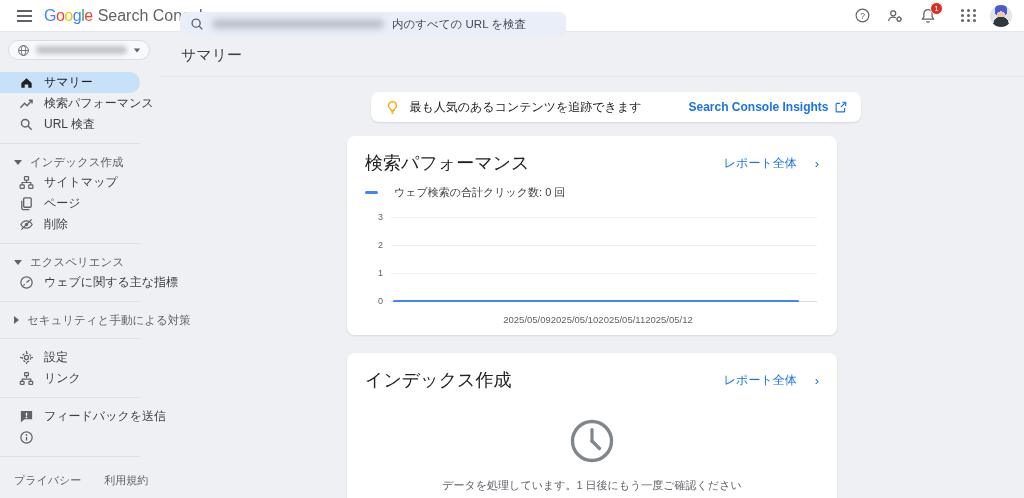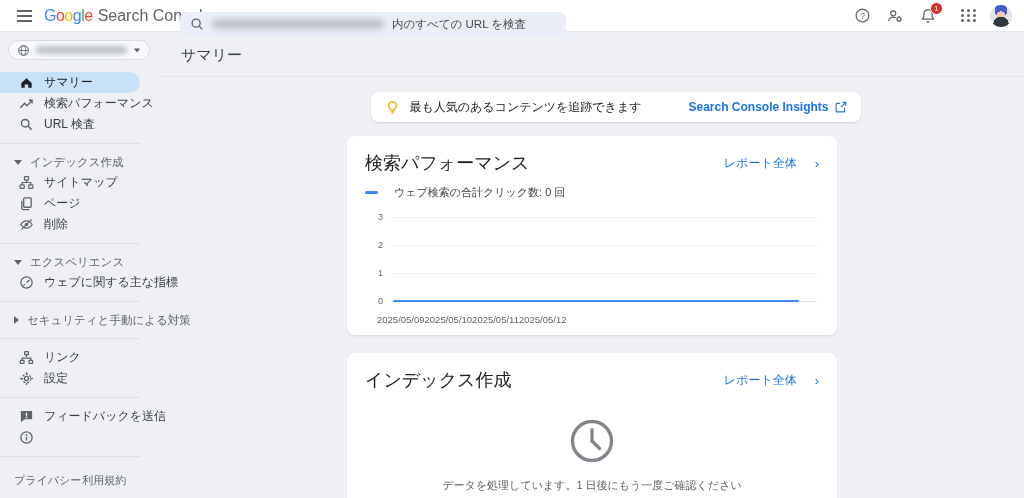--- a/index.html
+++ b/index.html
@@ -61,21 +61,21 @@
   .nav-item .nicon { width:16px; display:flex; justify-content:center; color:#5f6368; flex:0 0 16px;}
   .nav-item.selected .nicon { color:#202124; }
   .nav-section { height:22px; display:flex; align-items:center; gap:8px;
     padding-left:14px; font-size:11.5px; color:#5f6368; cursor:pointer; white-space:nowrap;}
   .tri-down { width:0; height:0; border-left:4px solid transparent;
     border-right:4px solid transparent; border-top:5px solid #5f6368; }
   .tri-right { width:0; height:0; border-top:4px solid transparent;
     border-bottom:4px solid transparent; border-left:5px solid #5f6368; }
   .sdivider { height:1px; background:#dde0e4; margin:8px 20px 8px 0; }
   .side-spacer { flex:1; }
-  .legal { display:flex; gap:1px; font-size:11px; color:#5f6368;
+  .legal { display:flex; gap:23px; font-size:11px; color:#5f6368;
     padding:8px 0 10px 14px; }
   .legal span { cursor:pointer; }
 
   
   .page-head { padding:14px 0 11px 21px; font-size:15px; color:#3c4043; }
   .head-divider { height:1px; background:#e2e4e9; }
   .content { display:flex; flex-direction:column; align-items:center; padding-top:15px; }
   .card { width:490px; background:#fff; border-radius:8px;
     box-shadow:0 1px 2px rgba(60,64,67,.14); }
 
@@ -96,21 +96,21 @@
   .legend-dash { width:13px; height:3px; border-radius:2px; background:#4285f4; }
 
   .chart { position:relative; height:96px; margin-top:12px; }
   .gridrow { position:absolute; left:26px; right:2px; height:1px; background:#eceef1; }
   .gl0{top:5px}.gl1{top:33px}.gl2{top:61px}.gl3{top:89px}
   .gridrow.base { background:#dadce0; }
   .ytick { position:absolute; left:0; width:18px; text-align:right;
     font-size:9px; color:#5f6368; transform:translateY(-5px); }
   .dataline { position:absolute; left:28px; right:20px; top:88px; height:2px;
     background:#4285f4; border-radius:1px; }
-  .xlabels { display:flex; justify-content:flex-start; margin-top:6px;
+  .xlabels { display:flex; justify-content:center; margin-top:6px;
     padding-left:12px; font-size:9.5px; color:#5f6368; }
 
   .index-panel { margin-top:18px; padding:15px 18px; height:170px;
     display:flex; flex-direction:column; }
   .index-body { display:flex; flex-direction:column; align-items:center; margin-top:26px; }
   .clock { color:#80868b; }
   .index-msg { margin-top:14px; font-size:11px; color:#5f6368; }
 
   svg { display:block; }
 </style>
@@ -283,43 +283,43 @@
 
     <div class="nav-section">
       <span class="tri-right"></span>
       <span>セキュリティと手動による対策</span>
     </div>
 
     <div class="sdivider"></div>
 
     <div class="nav-item">
       <span class="nicon">
-        <svg width="15" height="15" viewBox="0 0 16 16" fill="none" stroke="#5f6368" stroke-width="1.3">
-            <rect x="6" y="1.8" width="4" height="3.2" rx="0.6"></rect>
-            <rect x="1.4" y="11" width="4" height="3.2" rx="0.6"></rect>
-            <rect x="10.6" y="11" width="4" height="3.2" rx="0.6"></rect>
-            <path d="M8 5v2.4M3.4 11V8.6h9.2V11"></path>
-          </svg>
-      </span>
-      <span>リンク</span>
-    </div>
-    <div class="nav-item">
-      <span class="nicon">
         <svg width="15" height="15" viewBox="0 0 16 16">
             <circle cx="8" cy="8" r="2.2" fill="none" stroke="#5f6368" stroke-width="1.3"></circle>
             <circle cx="8" cy="8" r="4.6" fill="none" stroke="#5f6368" stroke-width="1.3" stroke-dasharray="2.4 1.7"></circle>
             <g stroke="#5f6368" stroke-width="1.3">
               <line x1="8" y1="1" x2="8" y2="3"></line>
               <line x1="8" y1="13" x2="8" y2="15"></line>
               <line x1="1" y1="8" x2="3" y2="8"></line>
               <line x1="13" y1="8" x2="15" y2="8"></line>
             </g>
           </svg>
       </span>
       <span>設定</span>
+    </div>
+    <div class="nav-item">
+      <span class="nicon">
+        <svg width="15" height="15" viewBox="0 0 16 16" fill="none" stroke="#5f6368" stroke-width="1.3">
+            <rect x="6" y="1.8" width="4" height="3.2" rx="0.6"></rect>
+            <rect x="1.4" y="11" width="4" height="3.2" rx="0.6"></rect>
+            <rect x="10.6" y="11" width="4" height="3.2" rx="0.6"></rect>
+            <path d="M8 5v2.4M3.4 11V8.6h9.2V11"></path>
+          </svg>
+      </span>
+      <span>リンク</span>
     </div>
 
     <div class="sdivider"></div>
 
     <div class="side-spacer"></div>
 
     <div class="nav-item">
       <span class="nicon">
         <svg width="15" height="15" viewBox="0 0 16 16">
             <path d="M2 2h12v9H6l-4 3z" fill="#5f6368"></path>

